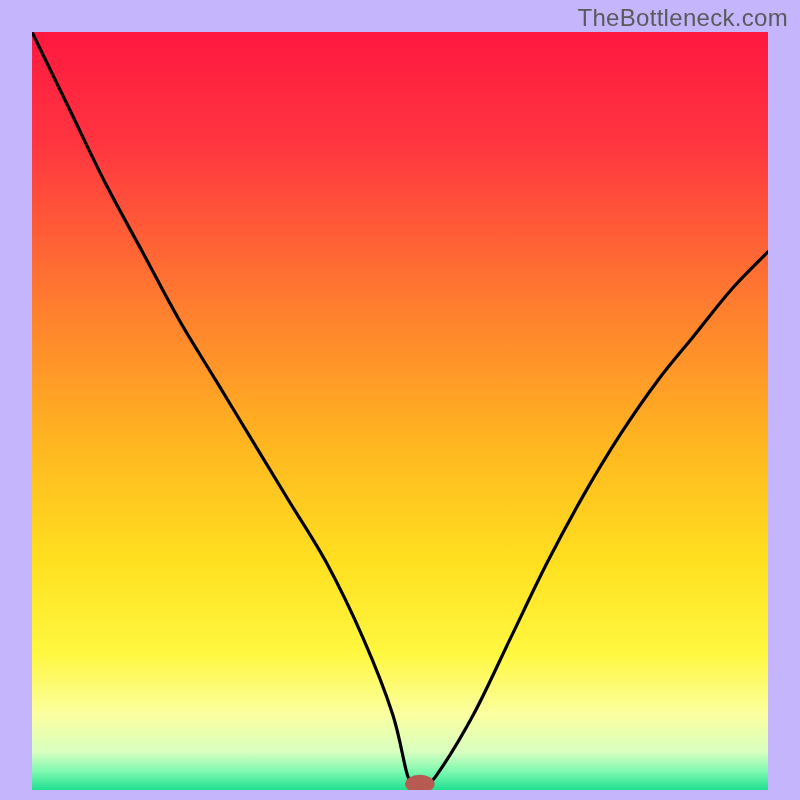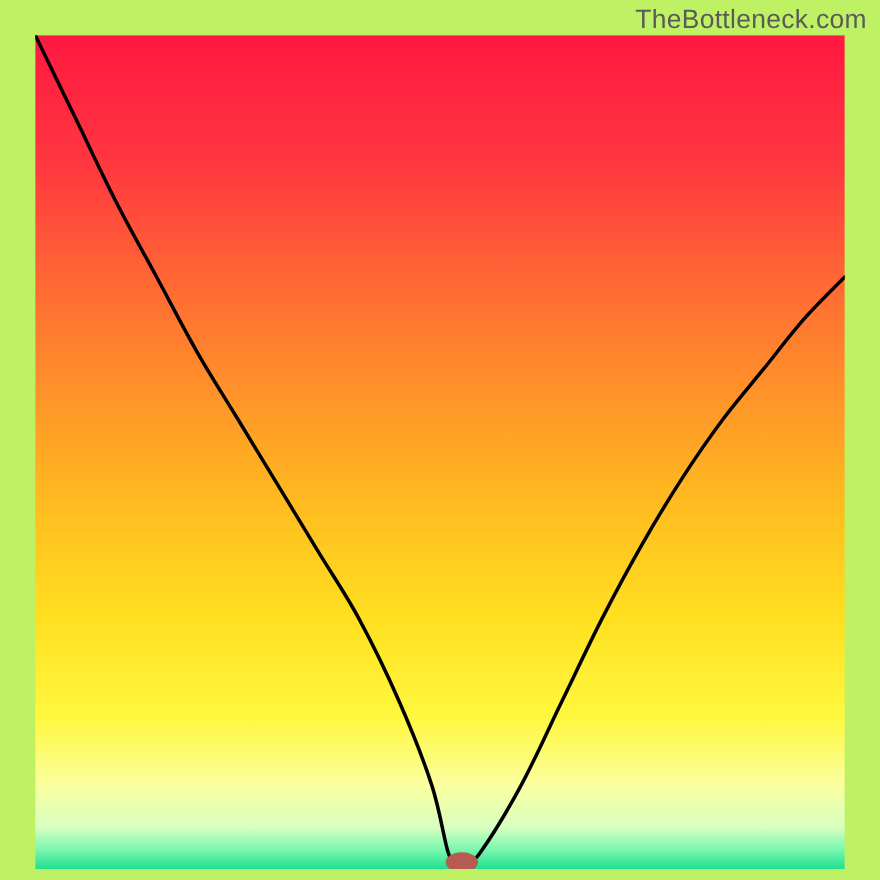--- a/index.html
+++ b/index.html
@@ -8,21 +8,21 @@
     width: 800px;
     height: 800px;
     background: #000;
     font-family: Arial, Helvetica, sans-serif;
     overflow: hidden;
   }
   .frame {
     position: relative;
     width: 800px;
     height: 800px;
-    background: #bef264;
+    background: #c4b5fd;
   }
   .watermark {
     position: absolute;
     top: 4px;
     right: 12px;
     font-size: 24px;
     font-weight: 500;
     color: #5a5a5a;
     letter-spacing: 0.3px;
     z-index: 10;

